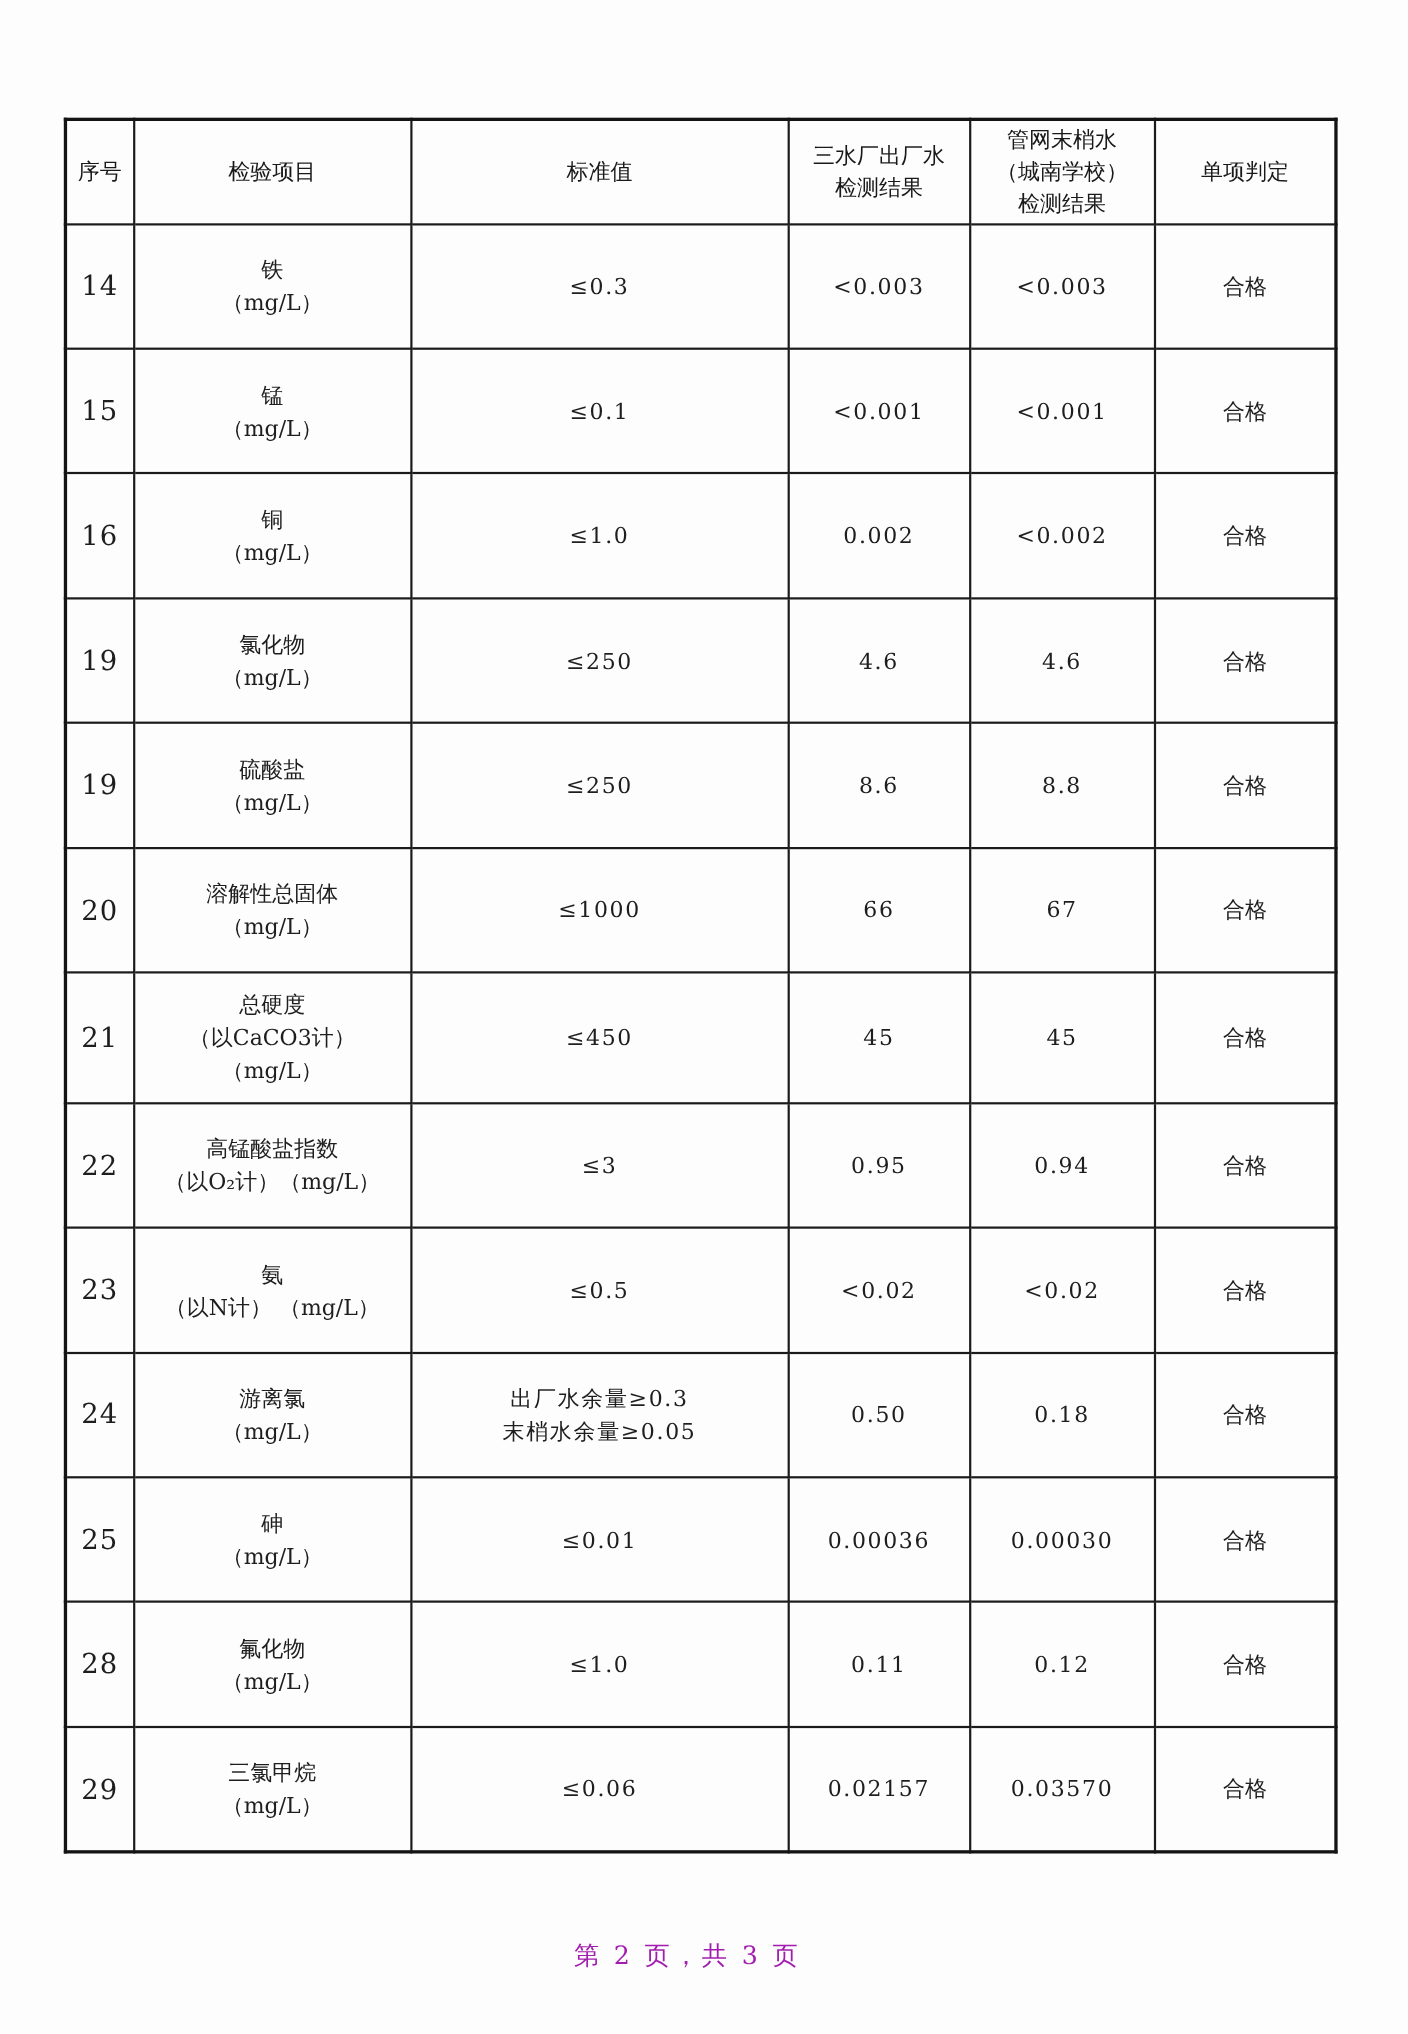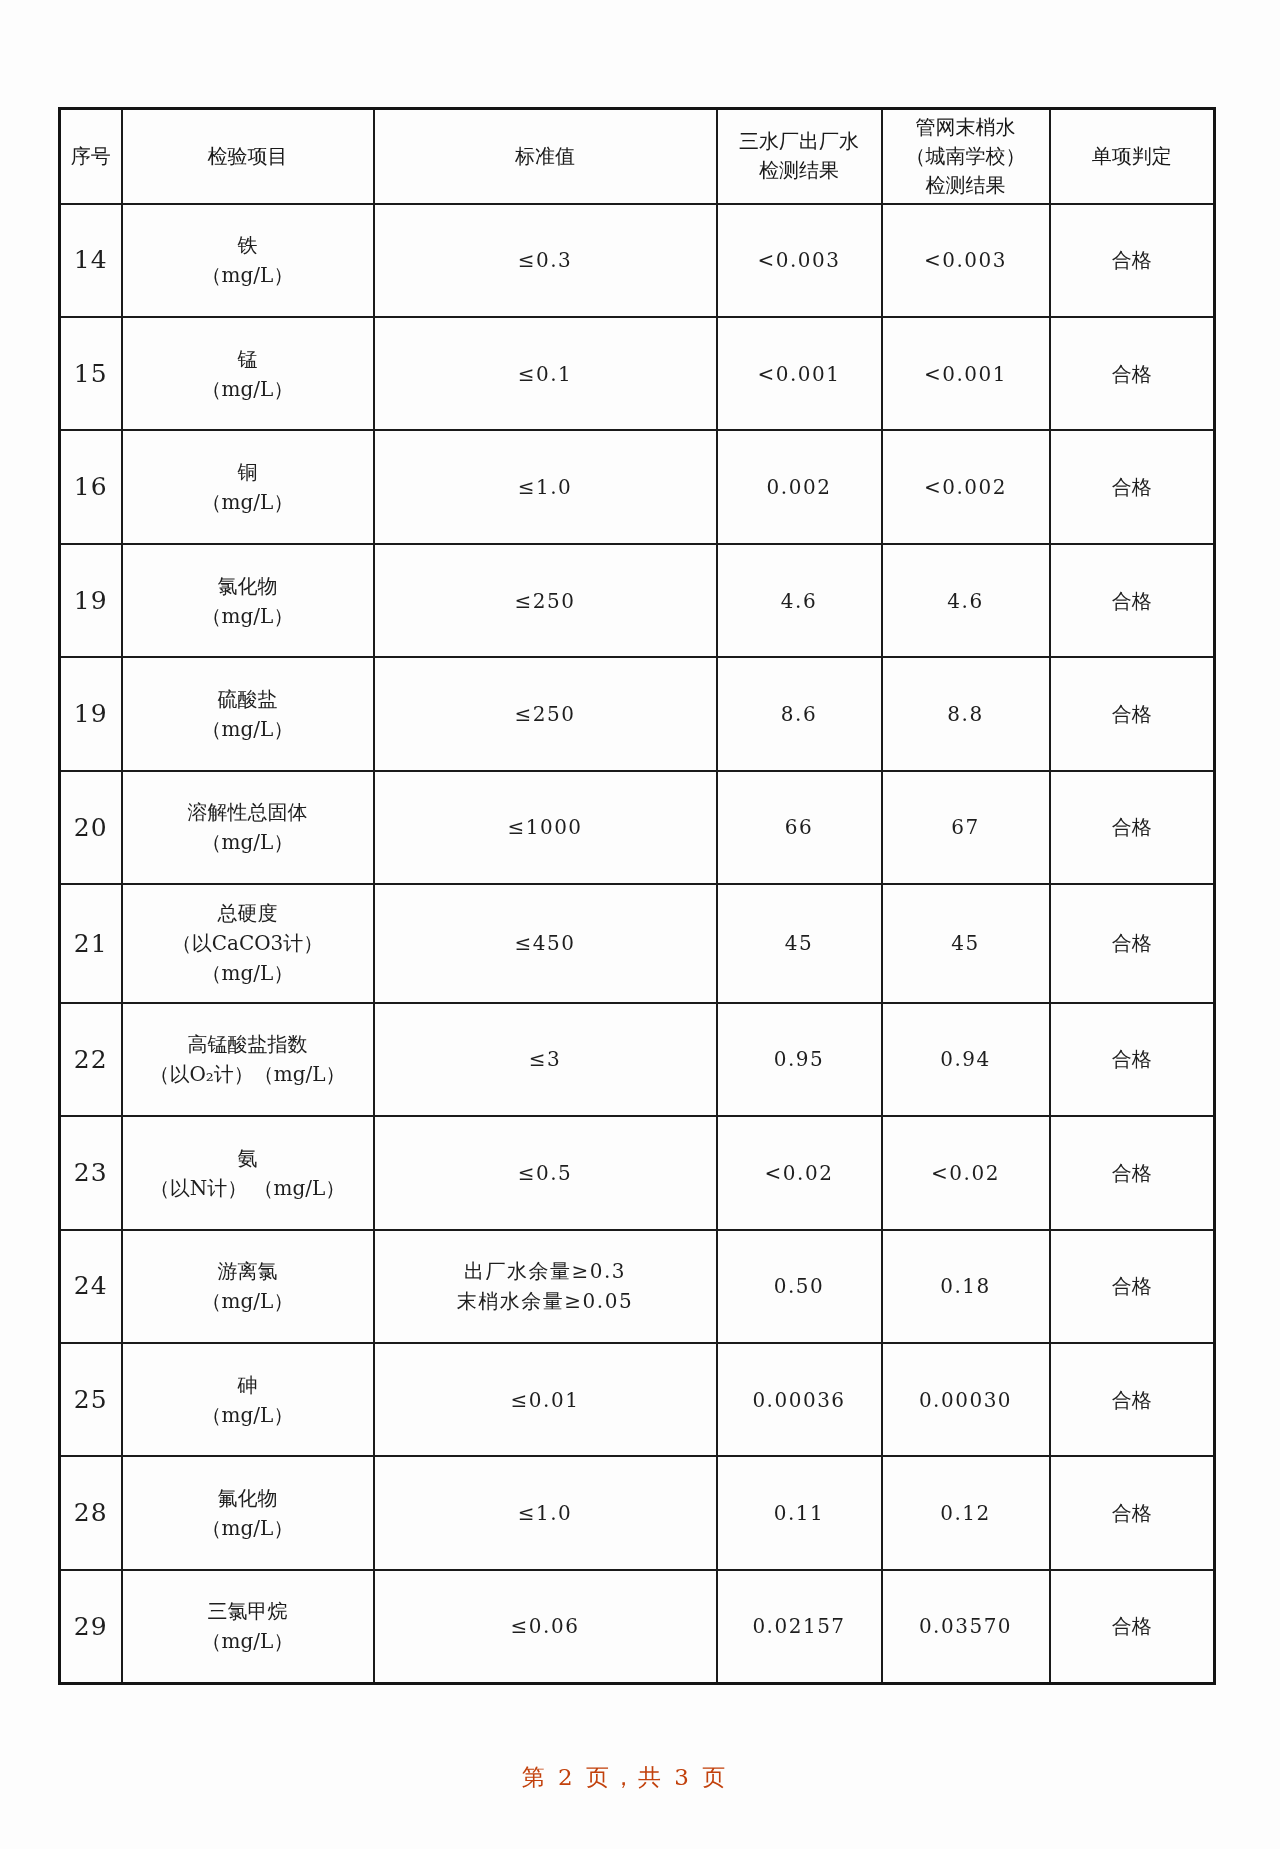--- a/index.html
+++ b/index.html
@@ -52,21 +52,21 @@
   td.c-std { font-size: 20px; }
   td.c-verdict { font-size: 20px; }
   .footer {
     position: absolute;
     top: 1762px;
     left: 0;
     width: 1250px;
     text-align: center;
     font-size: 23px;
     letter-spacing: 3px;
-    color: #c2410c;
+    color: #a21caf;
   }
 </style>
 </head>
 <body>
 
 <div class="page">
 
   <table class="report">
     <colgroup>
       <col style="width:62px">

